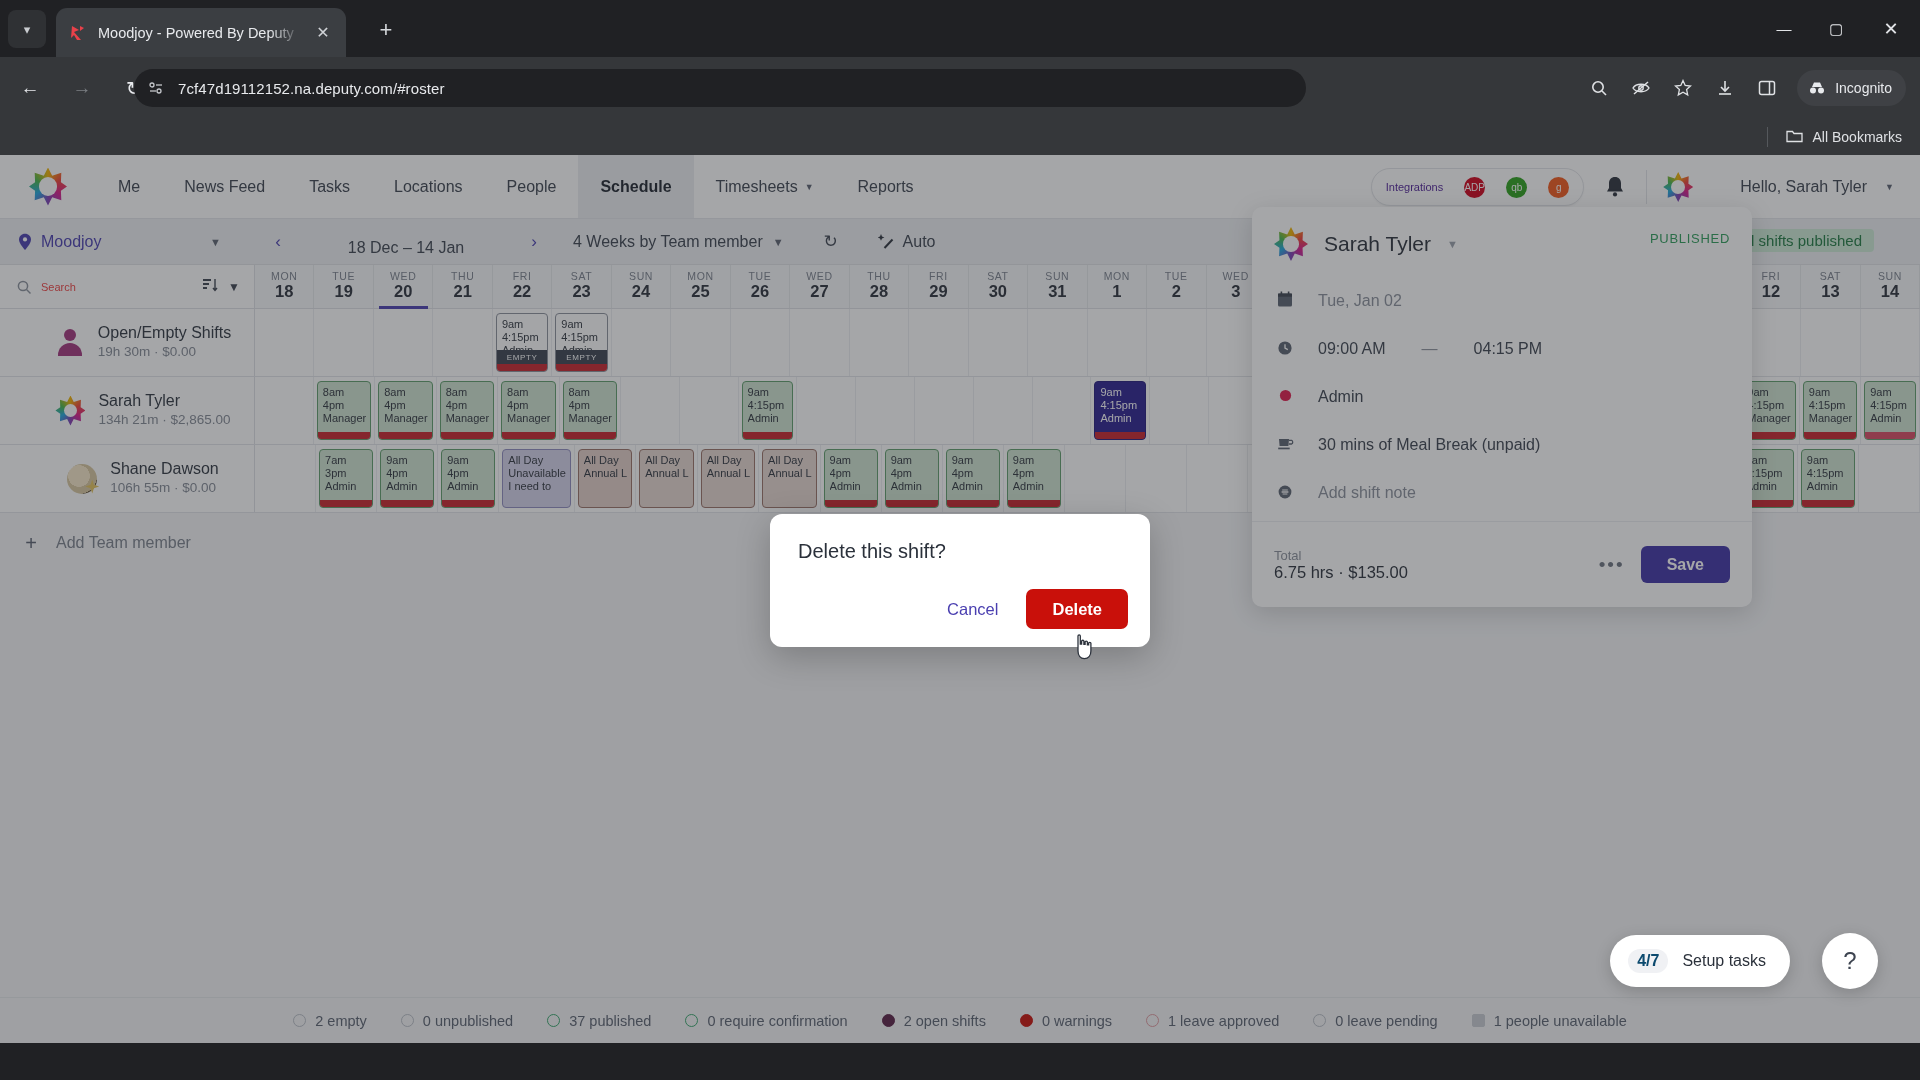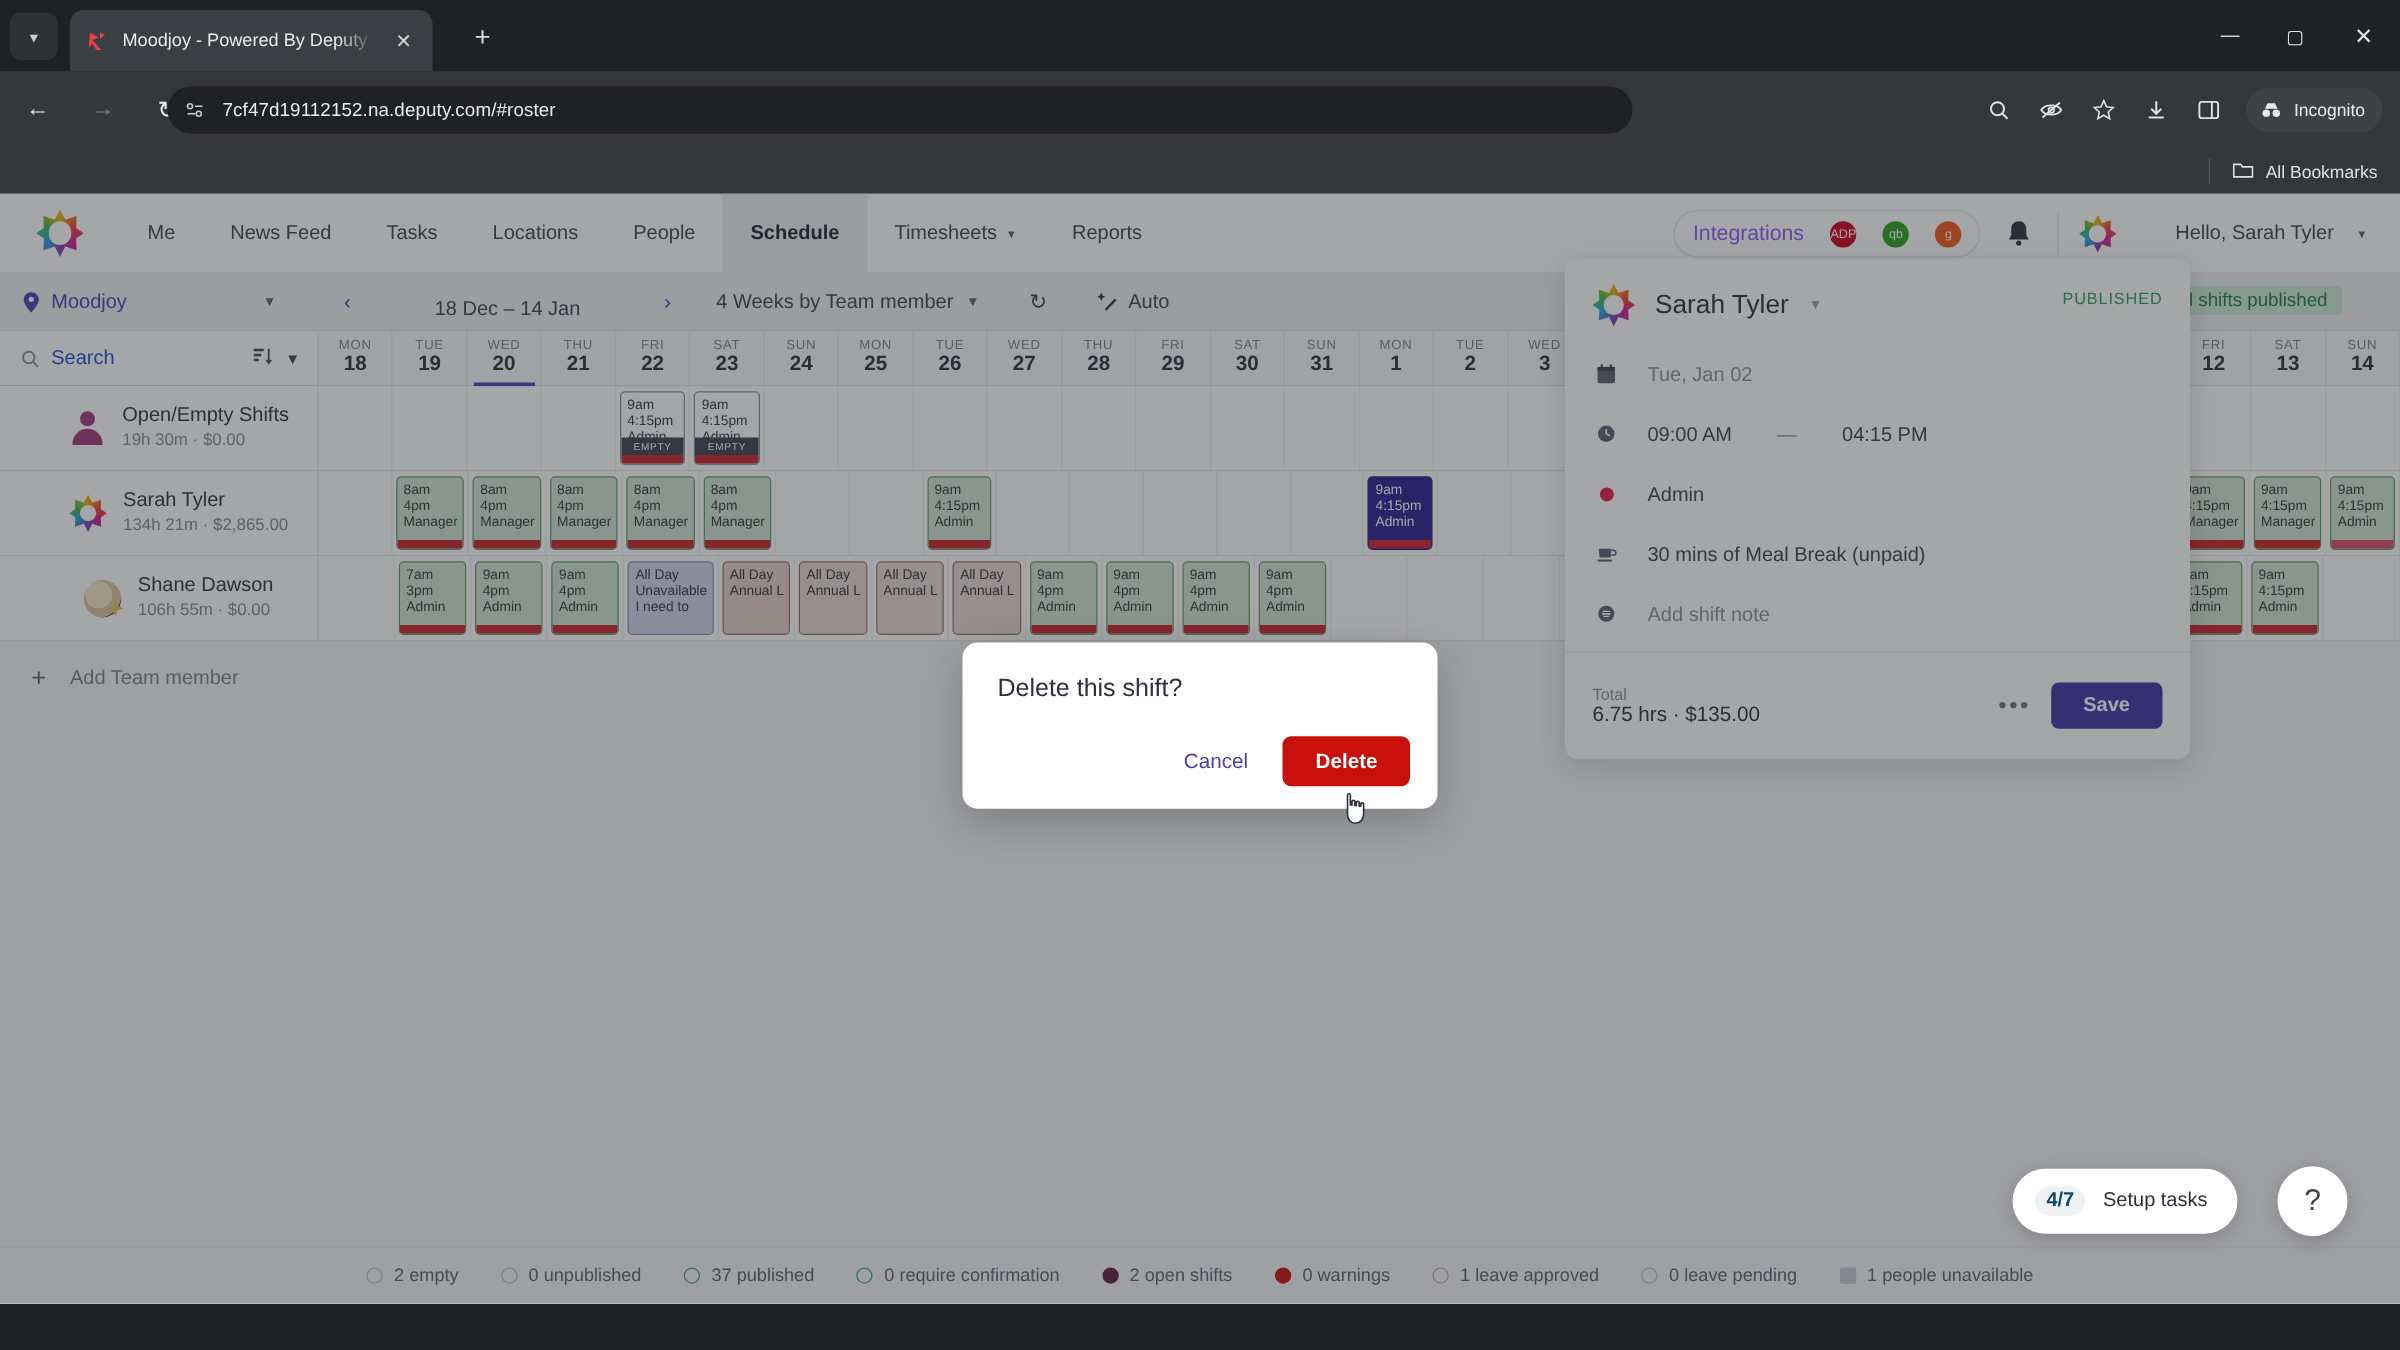--- a/index.html
+++ b/index.html
@@ -101,21 +101,21 @@
   .nav-item.active { background:#eceef1; font-weight: bold; color:#1e242e; }
   .nav-caret { margin-left:7px; font-size:9px; color:#5a6170; }
   .appnav-right {
     position:absolute; right: 12px; top:0; height:64px; display:flex; align-items:center; gap: 4px;
   }
   .integrations {
     display:flex; align-items:center; gap:9px; height: 38px; padding: 0 14px;
     border: 1px solid #e2e4e8; border-radius: 19px; background:#fff;
     box-shadow: 0 1px 2px rgba(0,0,0,.05);
   }
-  .integrations .label { font-size: 17px; color:#8b5cf6; }
+  .integrations .label { font-size: 11px; color:#4c1d95; }
   .ibadge { width:21px; height:21px; border-radius:50%; display:flex; align-items:center;
             justify-content:center; color:#fff; font-size:10px; font-weight:normal;margin-left:12px; }
   .ibadge.adp { background:#d0021b; }
   .ibadge.qb  { background:#2ca01c; }
   .ibadge.g   { background:#f2581b; }
   .bell-wrap { width:54px; display:flex; align-items:center; justify-content:center; }
   .divider-v { width:1px; height: 34px; background:#e2e4e8; }
   .user-chip { display:flex; align-items:center; gap:11px; padding: 0 14px 0 12px; }
   .user-avatar { width: 30px; height:30px; position:relative;
     background: conic-gradient(#f0b400,#ef4136,#d81b8c,#7b3fb5,#1fa7df,#45b649,#f0b400);
@@ -143,21 +143,21 @@
     background:#cdebd6; color:#1f7a42; font-size:15px; padding: 3px 12px; border-radius:4px;
   }
 
   
   .grid-wrap { position:relative; height: 815px; background:#f4f5f7; }
   .gridhead { display:flex; height: 44px; background:#f7f8fa; border-bottom:1px solid #dfe1e5; }
   .side-head {
     width: 255px; flex:none; display:flex; align-items:center; gap: 10px; padding-left: 16px;
     border-right:1px solid #dfe1e5; background:#fff;
   }
-  .search-box { display:flex; align-items:center; gap:9px; flex:1; color:#1d4ed8; font-size:16px; }
+  .search-box { display:flex; align-items:center; gap:9px; flex:1; color:#ef4444; font-size:11px; }
   .sort-ico { color:#3d4450; font-size:15px; }
   .chev-ico { color:#3d4450; font-size:12px; padding-right:14px; }
   .daycols { display:flex; flex:1; }
   .daycol-h {
     flex:1; display:flex; flex-direction:column; align-items:center; justify-content:center;
     border-right:1px solid #e6e8eb; position:relative;
   }
   .daycol-h .dow { font-size:10.5px; color:#7a818d; letter-spacing:.6px; line-height: 1.1;}
   .daycol-h .dnum { font-size:16.5px; color:#2b313b; font-weight:bold; line-height:1.2; }
   .daycol-h.today::after {

